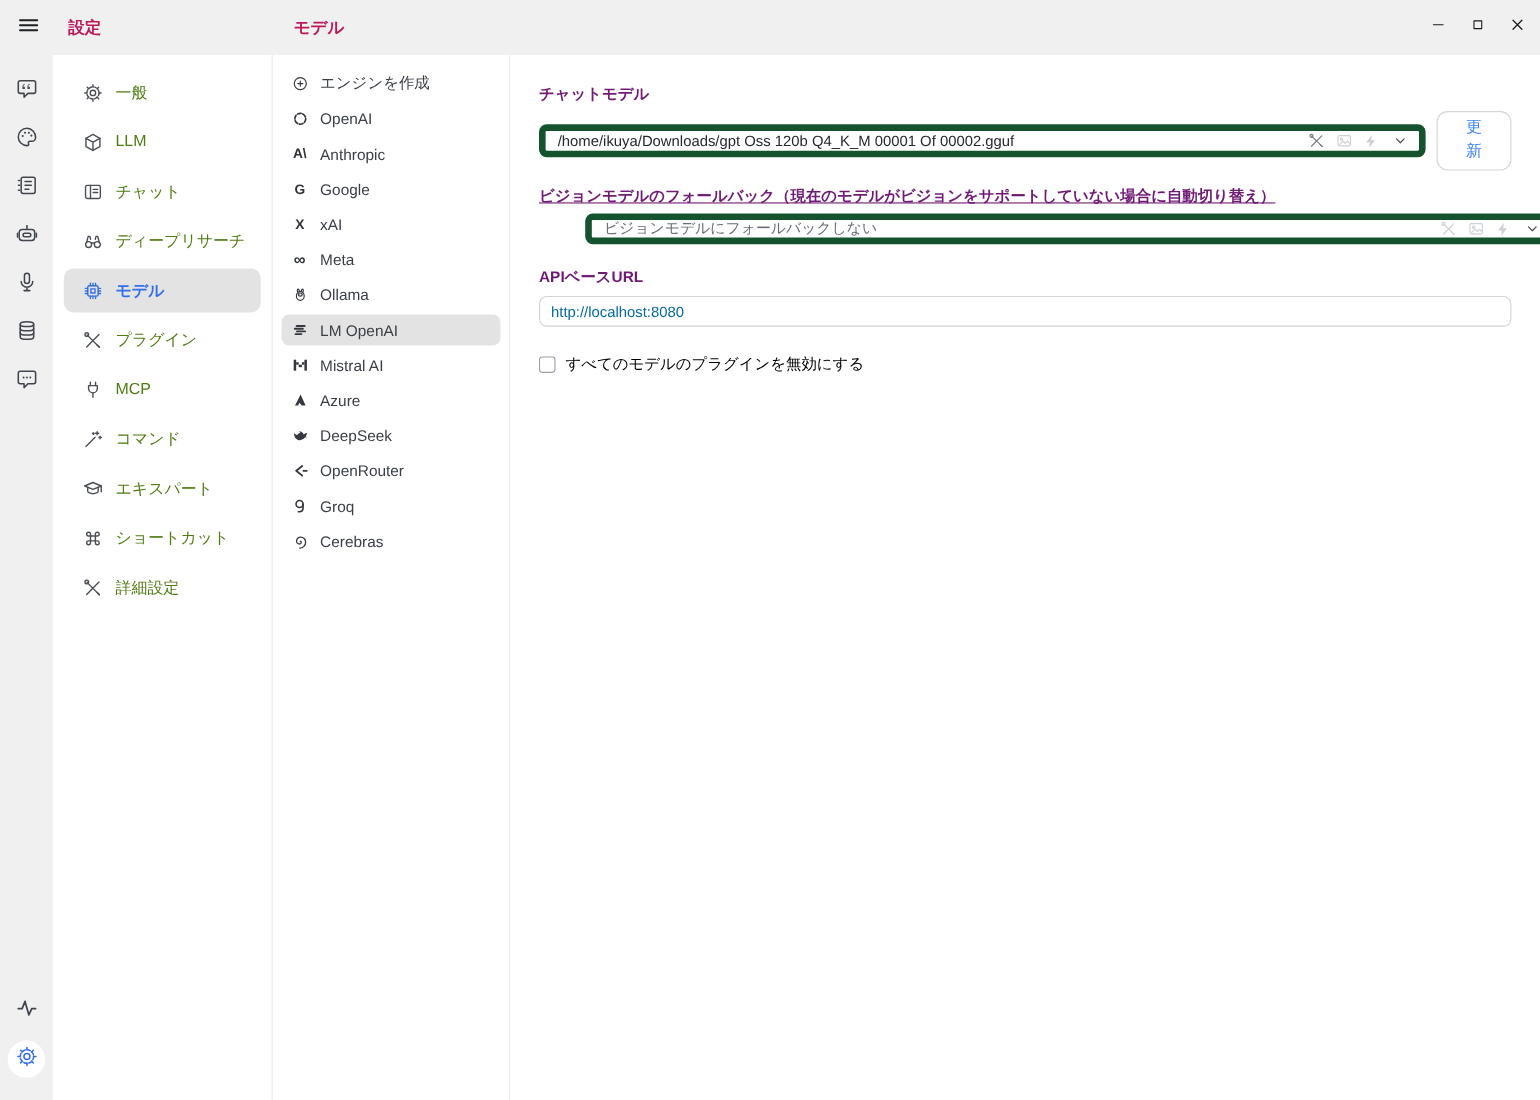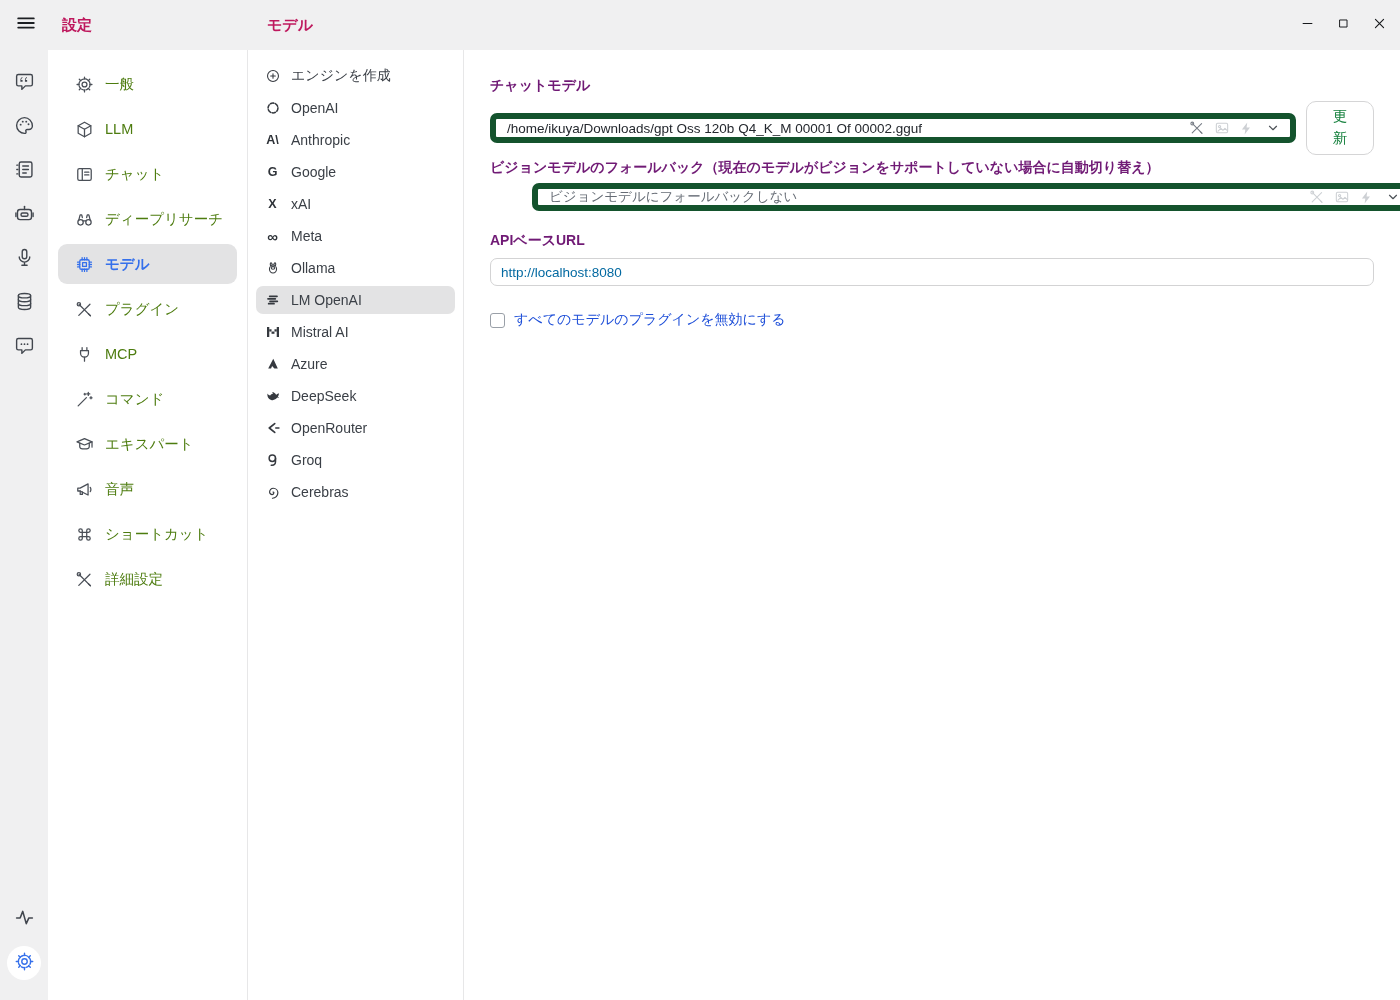--- a/index.html
+++ b/index.html
@@ -55,28 +55,28 @@
   .select.grow { flex:1; }
   .select.full { width:100%;margin-left:42px; }
   .select-value { flex:1; font-size:13.5px; color:#24282e; white-space:nowrap; overflow:hidden; text-overflow:ellipsis; }
   .select-value.muted { color:#666c75; }
   .sel-icons { display:flex; align-items:center; gap:9px; margin-left:10px; }
   .sel-ico { display:flex; align-items:center; justify-content:center; }
   .ico-dark { color:#767c85; }
   .ico-light { color:#cdd0d4; }
   .ico-chev { color:#4c5157; margin-left:3px; }
   .refresh-btn { width:68px; height:54px; border:1px solid #d5d5d6; border-radius:10px; background:#fff;
-                 font-family:inherit; font-size:14.5px; line-height:1.5; color:#15803d; text-align:center;
+                 font-family:inherit; font-size:14.5px; line-height:1.5; color:#3b82f6; text-align:center;
                  padding:0 20px; word-break:break-all; }
-  .gap21 { margin-top:4px; }
+  .gap21 { margin-top:15px;text-decoration:underline; }
   .api-input { width:100%; height:28px; border:1px solid #d3d3d4; border-radius:7px; padding:0 10px;
                font-size:13.5px; color:#0369a1; font-family:inherit; outline:none; background:#fff; }
   .check-row { margin-top:25px; display:flex; align-items:center; gap:9px; }
   .checkbox { width:15px; height:15px; border:1.5px solid #9aa0a8; border-radius:3px; background:#fff; flex:none; }
-  .check-label { font-size:14px; color:#1d4ed8; }
+  .check-label { font-size:14px; color:#000000; }
 </style>
 </head>
 <body>
 
 <div class="app">
 
   <div class="titlebar">
     <div class="hamburger">
       <span><svg width="22" height="22" viewBox="0 0 24 24" fill="none" stroke="currentColor" stroke-width="1.6" stroke-linecap="round" stroke-linejoin="round">
             <path d="M3.5 7h17M3.5 12h17M3.5 17h17" stroke-width="2"></path>
@@ -257,30 +257,20 @@
       <div class="nav-item">
         <span class="ico">
           <svg width="19" height="19" viewBox="0 0 24 24" fill="none" stroke="currentColor" stroke-width="1.6" stroke-linecap="round" stroke-linejoin="round">
             <path d="M12 4.6 2.5 8.6l9.5 4 9.5-4-9.5-4z"></path>
             <path d="M6 10.4v4.3c0 1.4 2.7 2.8 6 2.8s6-1.4 6-2.8v-4.3"></path>
             <path d="M21.5 8.6v5.4"></path>
             <circle cx="21.5" cy="15.1" r=".9" fill="currentColor" stroke="none"></circle>
           </svg>
         </span>
         <span>エキスパート</span>
-      </div>
-      <div class="nav-item">
-        <span class="ico">
-          <svg width="19" height="19" viewBox="0 0 24 24" fill="none" stroke="currentColor" stroke-width="1.6" stroke-linecap="round" stroke-linejoin="round">
-            <path d="M3.5 10.3v3.6h2.9L16.5 19V4.9L6.4 10.3H3.5z"></path>
-            <path d="M6.6 13.9v4.4h2.7v-3.4"></path>
-            <path d="M19.3 9.4c1 .9 1 4.3 0 5.2"></path>
-          </svg>
-        </span>
-        <span>音声</span>
       </div>
       <div class="nav-item">
         <span class="ico">
           <svg width="19" height="19" viewBox="0 0 24 24" fill="none" stroke="currentColor" stroke-width="1.6" stroke-linecap="round" stroke-linejoin="round">
             <path d="M9.2 9.2h5.6v5.6H9.2z"></path>
             <path d="M9.2 9.2H7a2.2 2.2 0 1 1 2.2-2.2v2.2zM14.8 9.2H17A2.2 2.2 0 1 0 14.8 7v2.2zM9.2 14.8H7a2.2 2.2 0 1 0 2.2 2.2v-2.2zM14.8 14.8H17a2.2 2.2 0 1 1-2.2 2.2v-2.2z"></path>
           </svg>
         </span>
         <span>ショートカット</span>
       </div>

